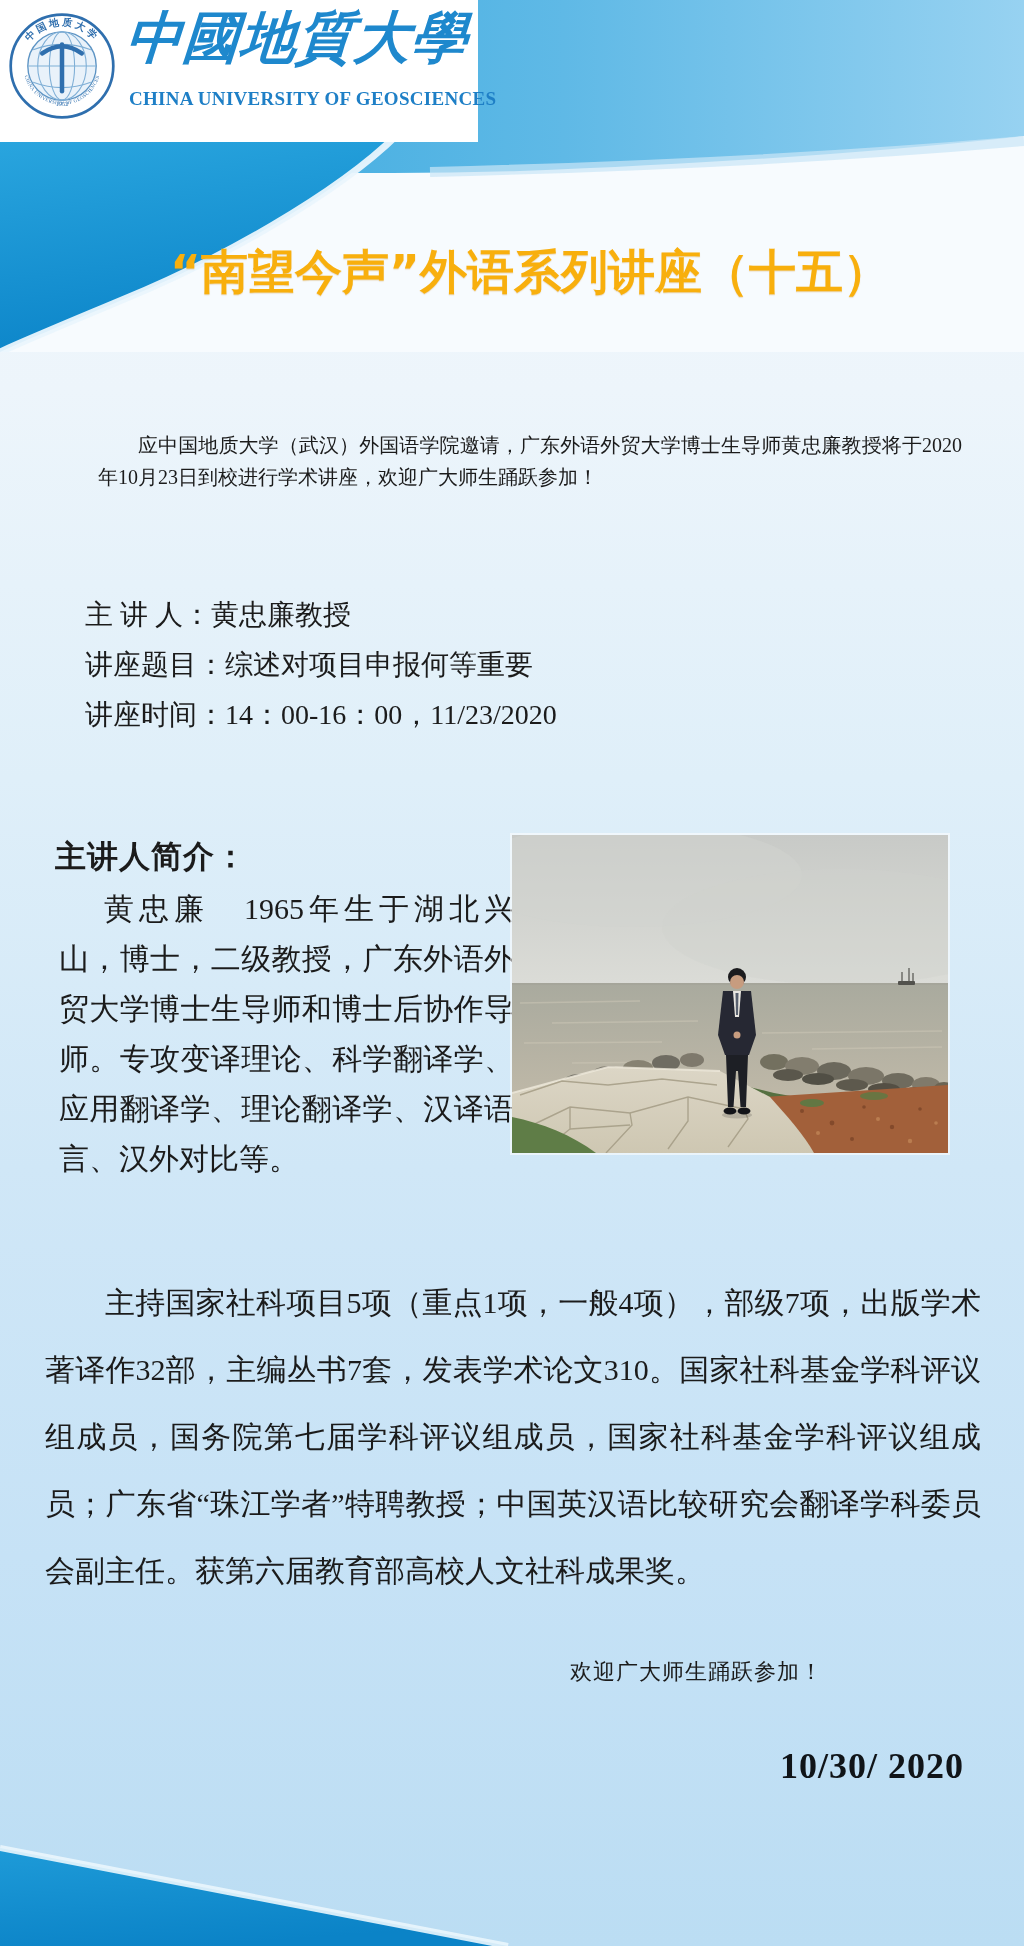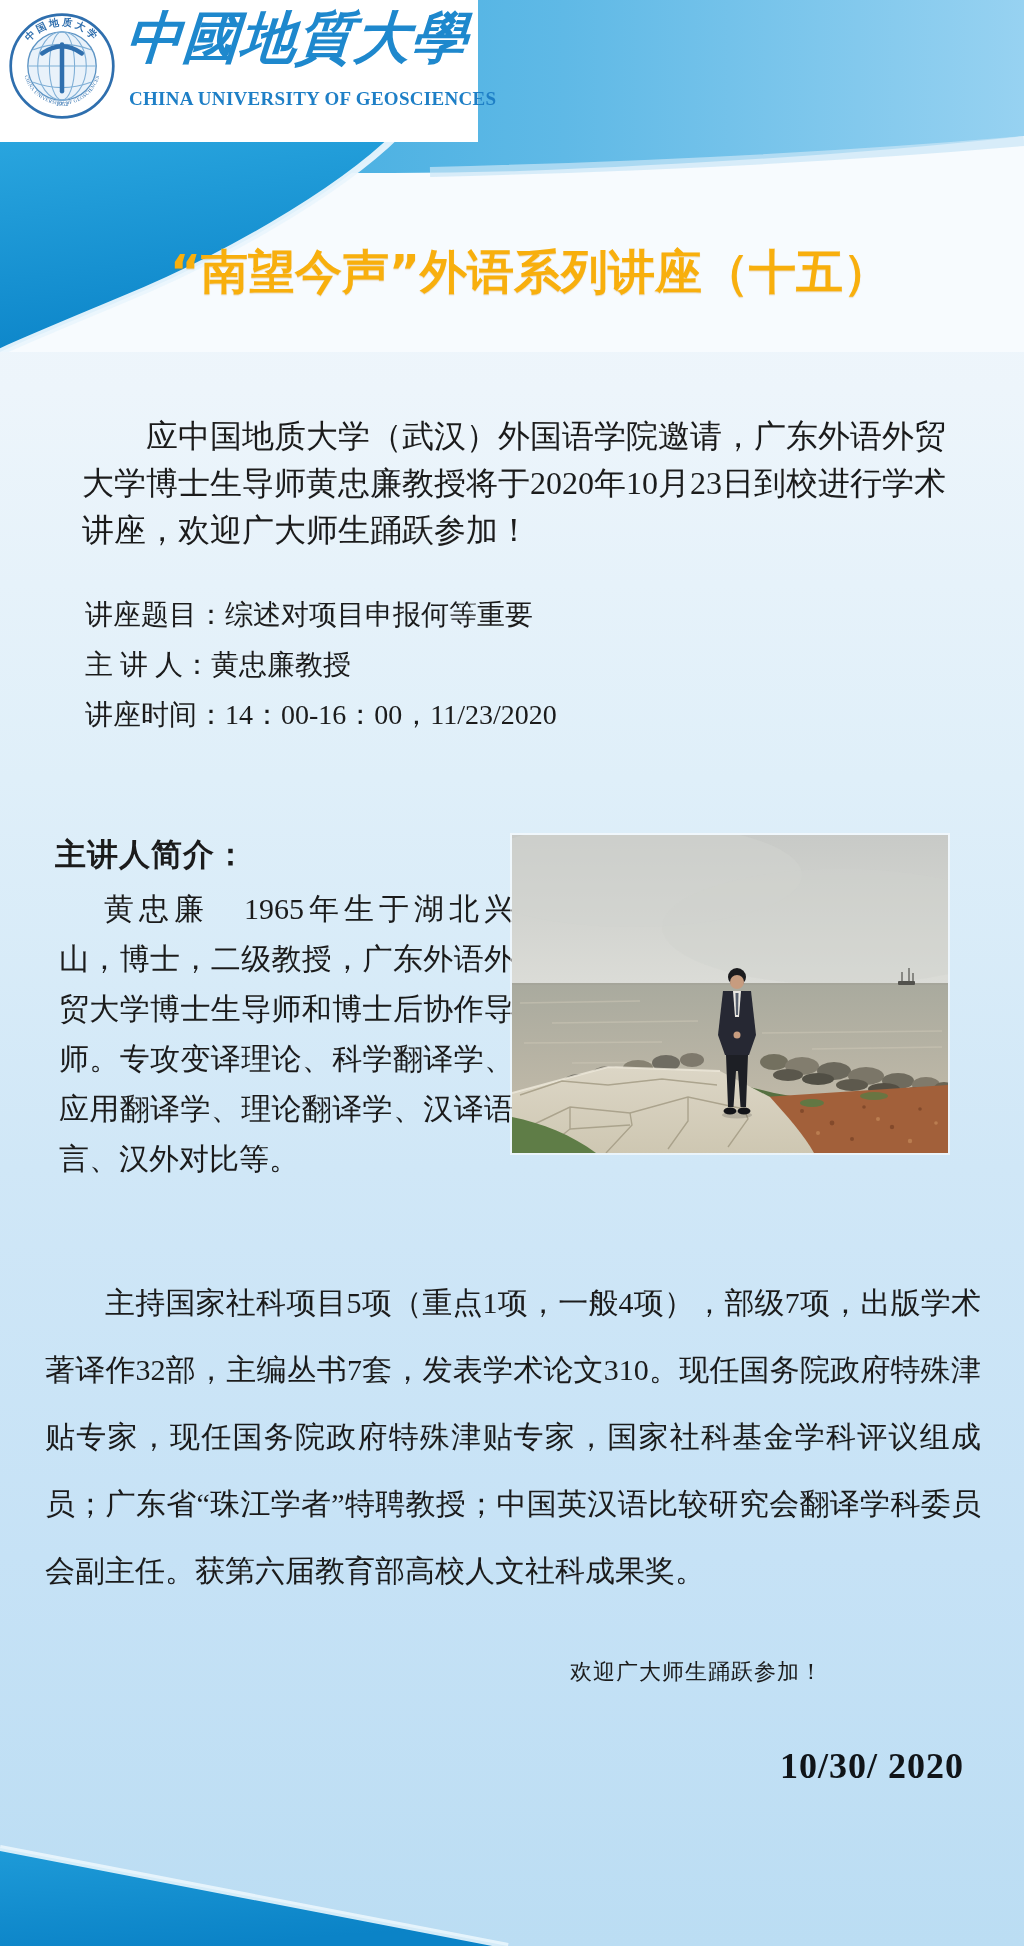--- a/index.html
+++ b/index.html
@@ -26,28 +26,28 @@
     font-weight:bold;font-size:19px;color:#1E7FC6;letter-spacing:0.3px;white-space:nowrap;
   }
   .title{
     position:absolute;left:0;right:0;top:245px;margin:0;text-align:center;
     font-family:"DejaVu Sans","Liberation Sans",sans-serif;
     font-weight:bold;font-size:47px;line-height:1.15;color:#F8AF0D;letter-spacing:0px;
     text-shadow:0 1px 1px rgba(190,120,0,0.25);
     padding-left:36px;
   }
   .intro{
-    position:absolute;left:82px;top:413px;width:864px;margin:0;
-    font-size:32px;line-height:47px;text-align:justify;text-indent:2em;
+    position:absolute;left:82px;top:413px;width:864px;margin:16px;
+    font-size:20px;line-height:32px;text-align:justify;text-indent:2em;
   }
   .details{position:absolute;left:85px;top:590px;width:700px;}
   .details p{margin:0;font-size:28px;line-height:50px;white-space:pre-wrap;}
   .profile-heading{
     position:absolute;left:55px;top:838px;margin:0;
-    font-size:31px;font-weight:bold;line-height:1.2;letter-spacing:1px;font-family:Liberation Mono, monospace;
+    font-size:31px;font-weight:bold;line-height:1.2;letter-spacing:1px;
   }
   .bio{
     position:absolute;left:55px;top:880px;width:455px;margin:4px;
     font-size:30px;line-height:50px;text-align:justify;text-indent:1.5em;
   }
   .photo{
     position:absolute;left:512px;top:835px;width:436px;height:318px;
     box-shadow:0 0 0 2px rgba(255,255,255,0.55);
   }
   .achievements{
@@ -112,22 +112,22 @@
     </svg>
     <div class="logo-cn">中國地質大學</div>
     <div class="logo-en">CHINA UNIVERSITY OF GEOSCIENCES</div>
   </div>
 
   <h1 class="title">“南望今声”外语系列讲座（十五）</h1>
 
   <p class="intro">应中国地质大学（武汉）外国语学院邀请，广东外语外贸大学博士生导师黄忠廉教授将于2020年10月23日到校进行学术讲座，欢迎广大师生踊跃参加！</p>
 
   <div class="details">
+    <p>主 讲 人：黄忠廉教授</p>
     <p>讲座题目：综述对项目申报何等重要</p>
-    <p>主 讲 人：黄忠廉教授</p>
     <p>讲座时间：14：00-16：00，11/23/2020</p>
   </div>
 
   <h2 class="profile-heading">主讲人简介：</h2>
   <p class="bio">黄忠廉　1965年生于湖北兴山，博士，二级教授，广东外语外贸大学博士生导师和博士后协作导师。专攻变译理论、科学翻译学、应用翻译学、理论翻译学、汉译语言、汉外对比等。</p>
 
   <div class="photo">
     <svg width="436" height="318" viewBox="0 0 436 318" aria-hidden="true">
       <defs>
         <linearGradient id="pSky" x1="0" y1="0" x2="0" y2="1">
@@ -241,21 +241,21 @@
         <path d="M221,156 L229,156 L227,182 L223,182 Z" fill="#E9E7E1"></path>
         <path d="M223.5,158 L226.5,158 L226,180 L224,180 Z" fill="#59616F"></path>
         <circle cx="225" cy="200" r="3.5" fill="#C79C7F"></circle>
         <path d="M214,220 L236,220 L234,272 L228.5,272 L226,236 L224,236 L221.5,272 L216,272 Z" fill="#1D1F25"></path>
         <ellipse cx="218" cy="276" rx="6.5" ry="3.5" fill="#131418"></ellipse>
         <ellipse cx="232" cy="276" rx="6.5" ry="3.5" fill="#131418"></ellipse>
       </g>
     </svg>
   </div>
 
-  <p class="achievements">主持国家社科项目5项（重点1项，一般4项），部级7项，出版学术著译作32部，主编丛书7套，发表学术论文310。现任国务院政府特殊津贴专家，现任国务院政府特殊津贴专家，国家社科基金学科评议组成员；广东省“珠江学者”特聘教授；中国英汉语比较研究会翻译学科委员会副主任。获第六届教育部高校人文社科成果奖。</p>
+  <p class="achievements">主持国家社科项目5项（重点1项，一般4项），部级7项，出版学术著译作32部，主编丛书7套，发表学术论文310。国家社科基金学科评议组成员，国务院第七届学科评议组成员，国家社科基金学科评议组成员；广东省“珠江学者”特聘教授；中国英汉语比较研究会翻译学科委员会副主任。获第六届教育部高校人文社科成果奖。</p>
 
   <p class="closing">欢迎广大师生踊跃参加！</p>
   <p class="date">10/30/ 2020</p>
 
   <svg class="bottom-art" width="1024" height="120" viewBox="0 0 1024 120" aria-hidden="true">
     <defs>
       <linearGradient id="gWedge2" x1="0" y1="0" x2="0.4" y2="1">
         <stop offset="0" stop-color="#1E9BD8"></stop>
         <stop offset="1" stop-color="#0B83C7"></stop>
       </linearGradient>

